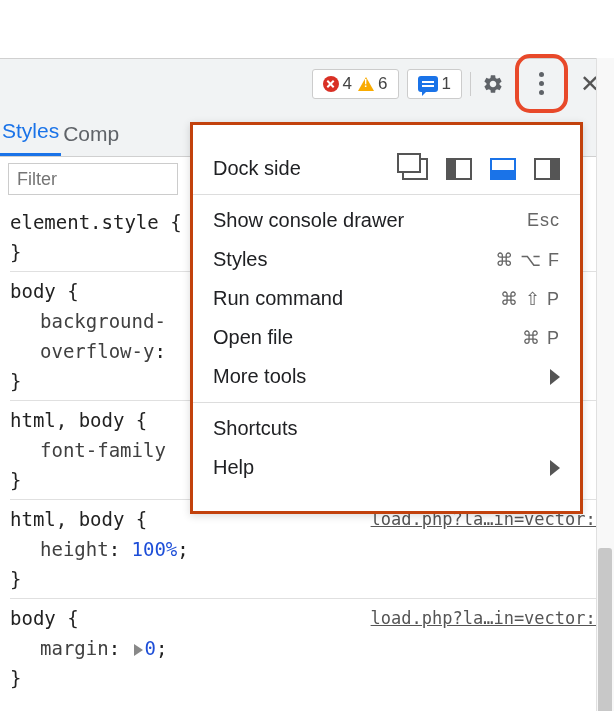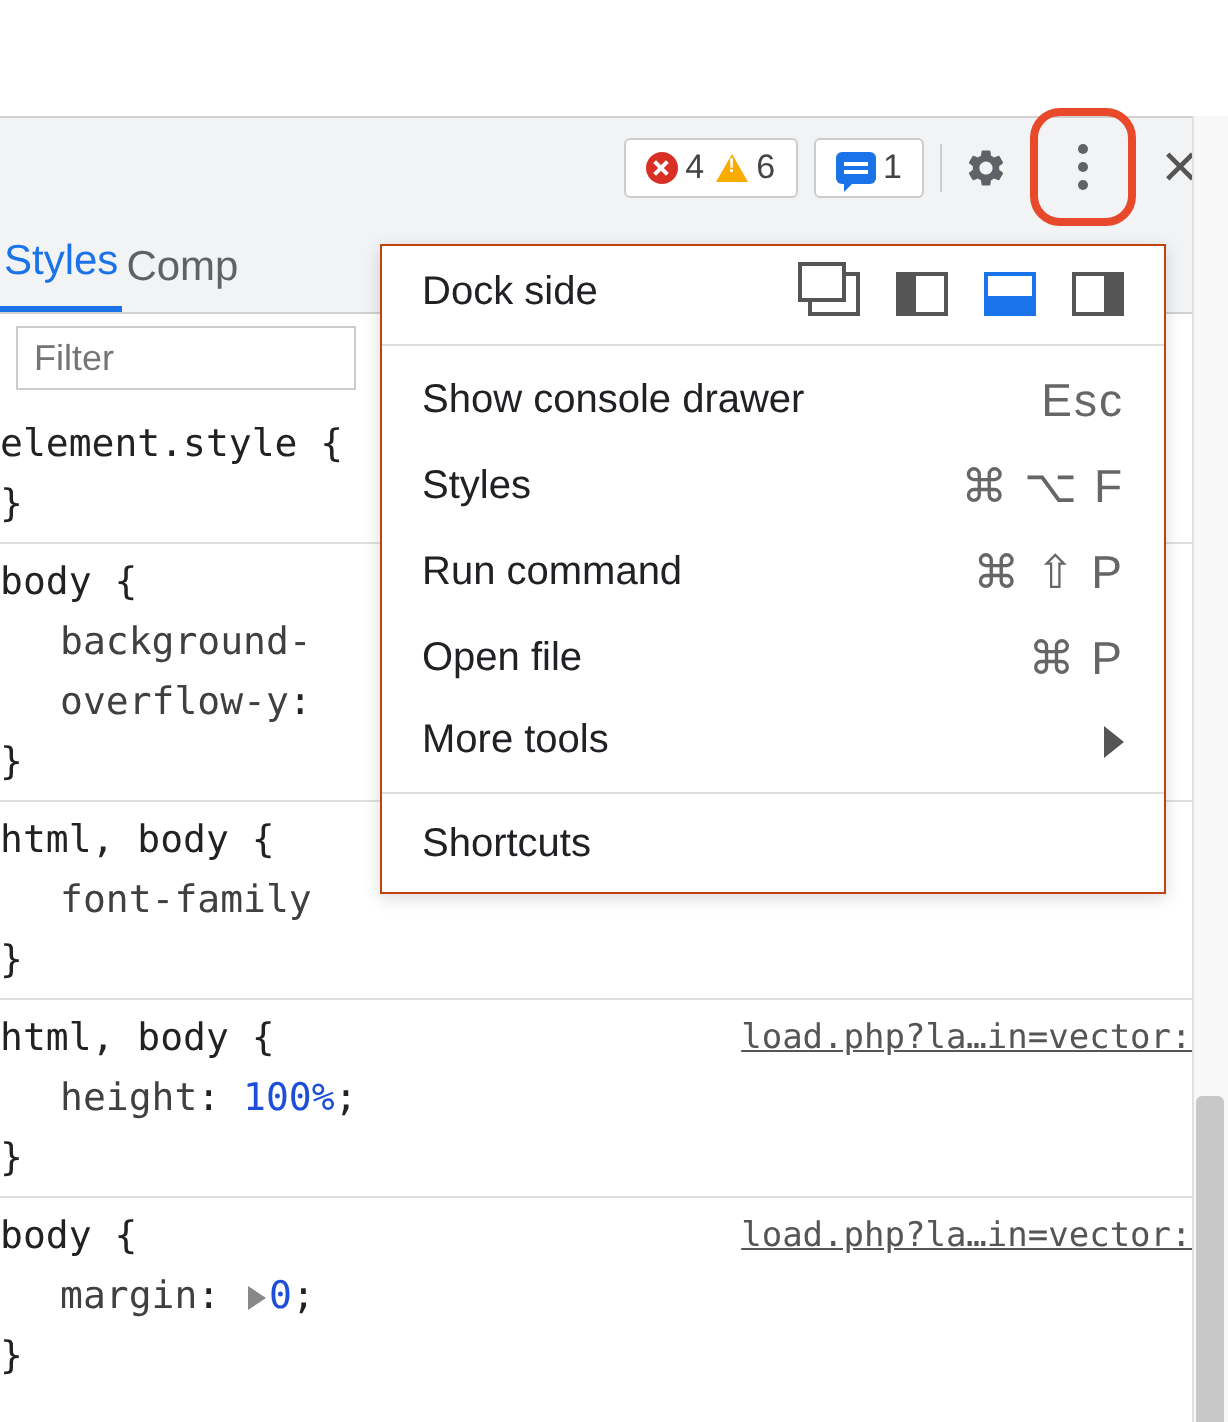--- a/index.html
+++ b/index.html
@@ -92,53 +92,53 @@
       height: 32px;
       border: 1px solid #ccc;
       padding: 0 8px;
       font-size: 18px;
       color: #999;
     }
     .code-panel {
       font-family: Menlo, Consolas, monospace;
       font-size: 19px;
       line-height: 30px;
-      padding: 2px 8px 8px 0;
+      padding: 2px 8px 8px 10px;
       color: #222;
     }
     .rule { border-top: 1px solid #e0e0e0; padding: 4px 0; position: relative; }
     .rule:first-child { border-top: none; }
     .selector { color: #222; }
     .prop { color: #404040; padding-left: 30px; }
     .val { color: #1d4ed8; }
     .src-link { position: absolute; right: 0; top: 4px; font-size: 17px; color: #555; text-decoration: underline; }
     .triangle-right { display: inline-block; width: 0; height: 0; border-top: 6px solid transparent; border-bottom: 6px solid transparent; border-left: 9px solid #888; margin: 0 2px; vertical-align: -1px; }
 
     
     .menu {
       position: absolute;
       top: 122px;
       left: 190px;
       width: 393px;
       background: #fff;
-      border: 1px solid #c2410c;
+      border: 3px solid #c2410c;
       box-shadow: 0 2px 8px rgba(0,0,0,0.15);
-      padding: 4px 0;
+      padding: 24px 0;
       font-size: 20px;
     }
     .menu-row {
       display: flex;
       align-items: center;
       justify-content: space-between;
       padding: 8px 20px;
       color: #202124;
       cursor: pointer;
     }
     .menu-sep { height: 1px; background: #ddd; margin: 6px 0; }
-    .shortcut { color: #666; font-size: 23px; letter-spacing: 1px; }
+    .shortcut { color: #666; font-size: 18px; letter-spacing: 1px; }
     .dock-icons { display: flex; gap: 18px; }
     .dock-opt { width: 26px; height: 22px; border: 2px solid #555; position: relative; }
     .dock-undock::after { content: ''; position: absolute; width: 20px; height: 16px; border: 2px solid #555; top: -7px; left: -7px; background: #fff; }
     .dock-left::before { content: ''; position: absolute; left: 0; top: 0; width: 8px; height: 100%; background: #555; }
     .dock-bottom { border-color: #1a73e8; }
     .dock-bottom::before { content: ''; position: absolute; bottom: 0; left: 0; width: 100%; height: 8px; background: #1a73e8; }
     .dock-right::before { content: ''; position: absolute; right: 0; top: 0; width: 8px; height: 100%; background: #555; }
     .submenu-arrow { width: 0; height: 0; border-top: 8px solid transparent; border-bottom: 8px solid transparent; border-left: 10px solid #555; }
     .scrollbar-track { position:absolute; right:0; top:58px; width:18px; bottom:0; background:#f8f8f8; border-left:1px solid #e0e0e0;}
     .scrollbar-thumb { position:absolute; right:2px; top:490px; width:14px; height:210px; background:#c8c8c8; border-radius:3px;}
@@ -256,13 +256,17 @@
     <span class="shortcut">⌘ P</span>
   </div>
   <div class="menu-row">
     <span>More tools</span>
     <span class="submenu-arrow"></span>
   </div>
   <div class="menu-sep"></div>
   <div class="menu-row">
     <span>Shortcuts</span>
   </div>
+  <div class="menu-row">
+    <span>Help</span>
+    <span class="submenu-arrow"></span>
+  </div>
 </div>
 
 </body></html>

